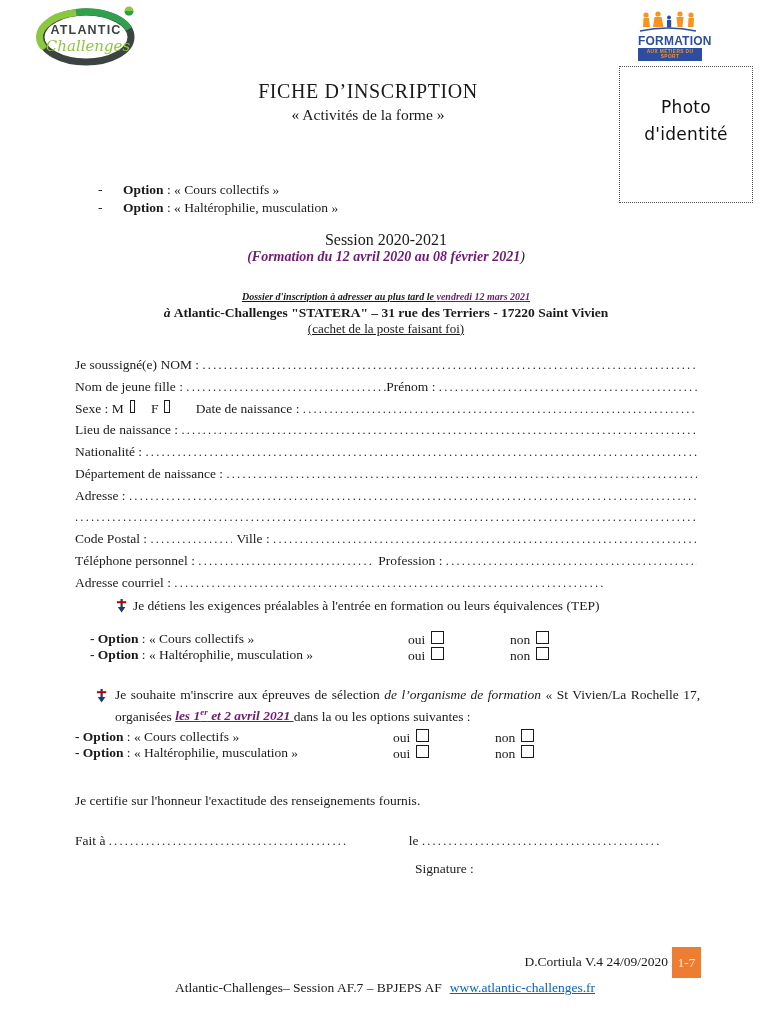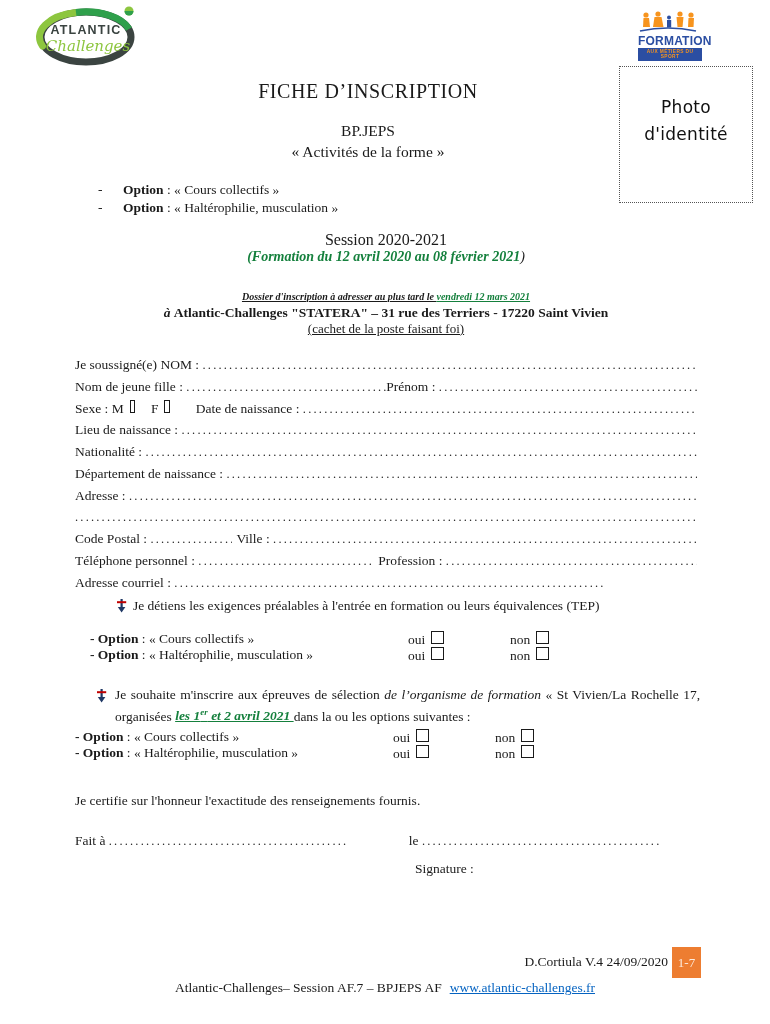--- a/index.html
+++ b/index.html
@@ -5,21 +5,21 @@
   * { margin:0; padding:0; box-sizing:border-box; }
   html,body { background:#fff; }
   .page {
     position:relative; width:770px; height:1024px; background:#ffffff;
     font-family:"Liberation Serif", serif; font-size:13.5px; color:#1a1a1a;
     overflow:hidden; margin:0 auto;
   }
   .b { font-weight:bold; }
   .i { font-style:italic; }
   .u { text-decoration:underline; }
-  .red { color:#15803d; }
+  .red { color:#701a75; }
   .lbl { white-space:pre; }
   .dots {
     overflow:hidden; white-space:nowrap; letter-spacing:2.2px;
     font-size:12.5px; color:#2a2a2a; flex:1 1 auto; min-width:0;
   }
   .dots.fixed { flex:0 0 auto; }
   .checkbox {
     display:inline-block; width:13px; height:13px;
     border:1.4px solid #1a1a1a; background:#fff;
   }
@@ -130,21 +130,20 @@
     <div class="formation-sub">AUX MÉTIERS DU SPORT</div>
   </div>
 
   <div class="photo-box">
     <div>Photo</div>
     <div>d'identité</div>
   </div>
 
   <div class="title-block">
     <h1>FICHE D’INSCRIPTION</h1>
-    <div class="sub1">BP.JEPS</div>
     <div class="sub2">« Activités de la forme »</div>
   </div>
 
   <div class="header-options">
     <div class="hopt">
       <span class="dash">-</span><span class="b">Option</span><span class="lbl"> : « Cours collectifs »</span>
     </div>
     <div class="hopt">
       <span class="dash">-</span><span class="b">Option</span><span class="lbl"> : « Haltérophilie, musculation »</span>
     </div>

